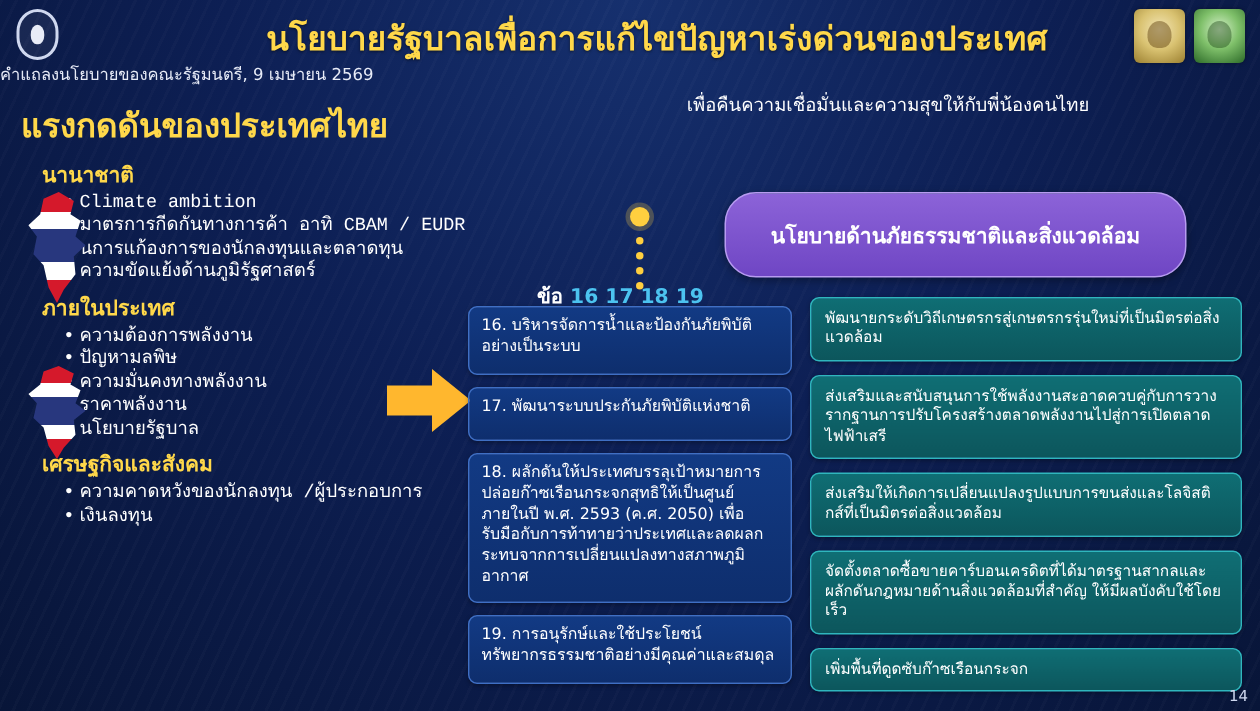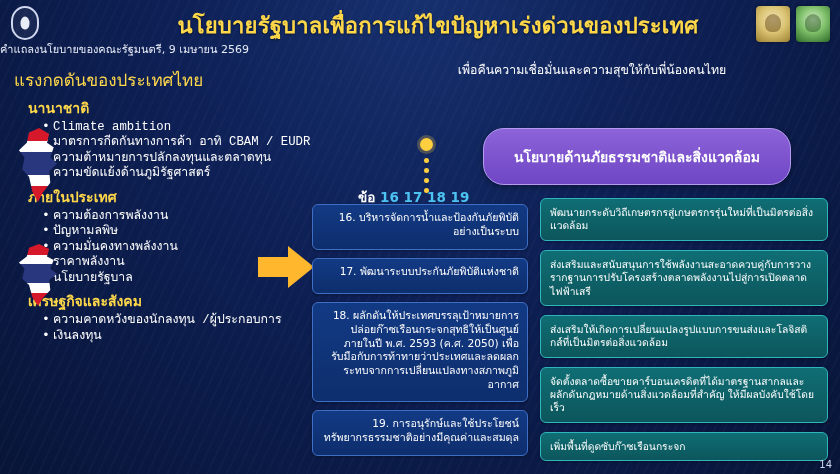--- a/index.html
+++ b/index.html
@@ -74,21 +74,21 @@
   }
   .subtitle {
     position: absolute; top: 40px; left: 0; right: 0;
     text-align: left;
     font-size: 11px; color: #e7ebf7;
   }
 
   
   .left-col { position: absolute; left: 14px; top: 66px; width: 330px; }
   .sec-head {
-    color: #ffd84a; font-weight: normal; font-size: 17px;
+    color: #ffd84a; font-weight: bold; font-size: 22px;
     margin-bottom: 2px;
   }
   .sub-head {
     color: #ffd84a; font-weight: bold; font-size: 14px;
     margin: 4px 0 1px 14px;
   }
   ul.bullets {
     list-style: none; margin: 0 0 0 28px; padding: 0;
   }
   ul.bullets li {
@@ -159,21 +159,21 @@
   }
   .arrow .tip {
     position: absolute; left: 30px; top: 0px;
     width: 0; height: 0;
     border-top: 21px solid transparent;
     border-bottom: 21px solid transparent;
     border-left: 26px solid #ffb72e;
   }
 
   
-  .mid-col { position: absolute; left: 312px; top: 204px; width: 216px; text-align: right; }
+  .mid-col { position: absolute; left: 312px; top: 204px; width: 216px; }
   .mid-box {
     background: linear-gradient(180deg, #123a84 0%, #0e2e6d 100%);
     border: 1px solid #3f6fc4;
     border-radius: 6px;
     color: #ffffff;
     font-size: 10.6px;
     line-height: 1.3;
     padding: 6px 8px;
     margin-bottom: 8px;
     box-shadow: 0 1px 3px rgba(0,0,0,0.3);
@@ -215,21 +215,21 @@
   <div class="title">นโยบายรัฐบาลเพื่อการแก้ไขปัญหาเร่งด่วนของประเทศ</div>
   <div class="subtitle">คำแถลงนโยบายของคณะรัฐมนตรี, 9 เมษายน 2569</div>
 
   <div class="left-col">
     <div class="sec-head">แรงกดดันของประเทศไทย</div>
 
     <div class="sub-head">นานาชาติ</div>
     <ul class="bullets">
       <li>Climate ambition</li>
       <li>มาตรการกีดกันทางการค้า อาทิ CBAM / EUDR</li>
-      <li>ความต้าหมายการปลักลงทุนและตลาดทุน</li>
+      <li>นการแก้องการของนักลงทุนและตลาดทุน</li>
       <li>ความขัดแย้งด้านภูมิรัฐศาสตร์</li>
     </ul>
 
     <div class="sub-head">ภายในประเทศ</div>
     <ul class="bullets">
       <li>ความต้องการพลังงาน</li>
       <li>ปัญหามลพิษ</li>
       <li>ความมั่นคงทางพลังงาน</li>
       <li>ราคาพลังงาน</li>
       <li>นโยบายรัฐบาล</li>

